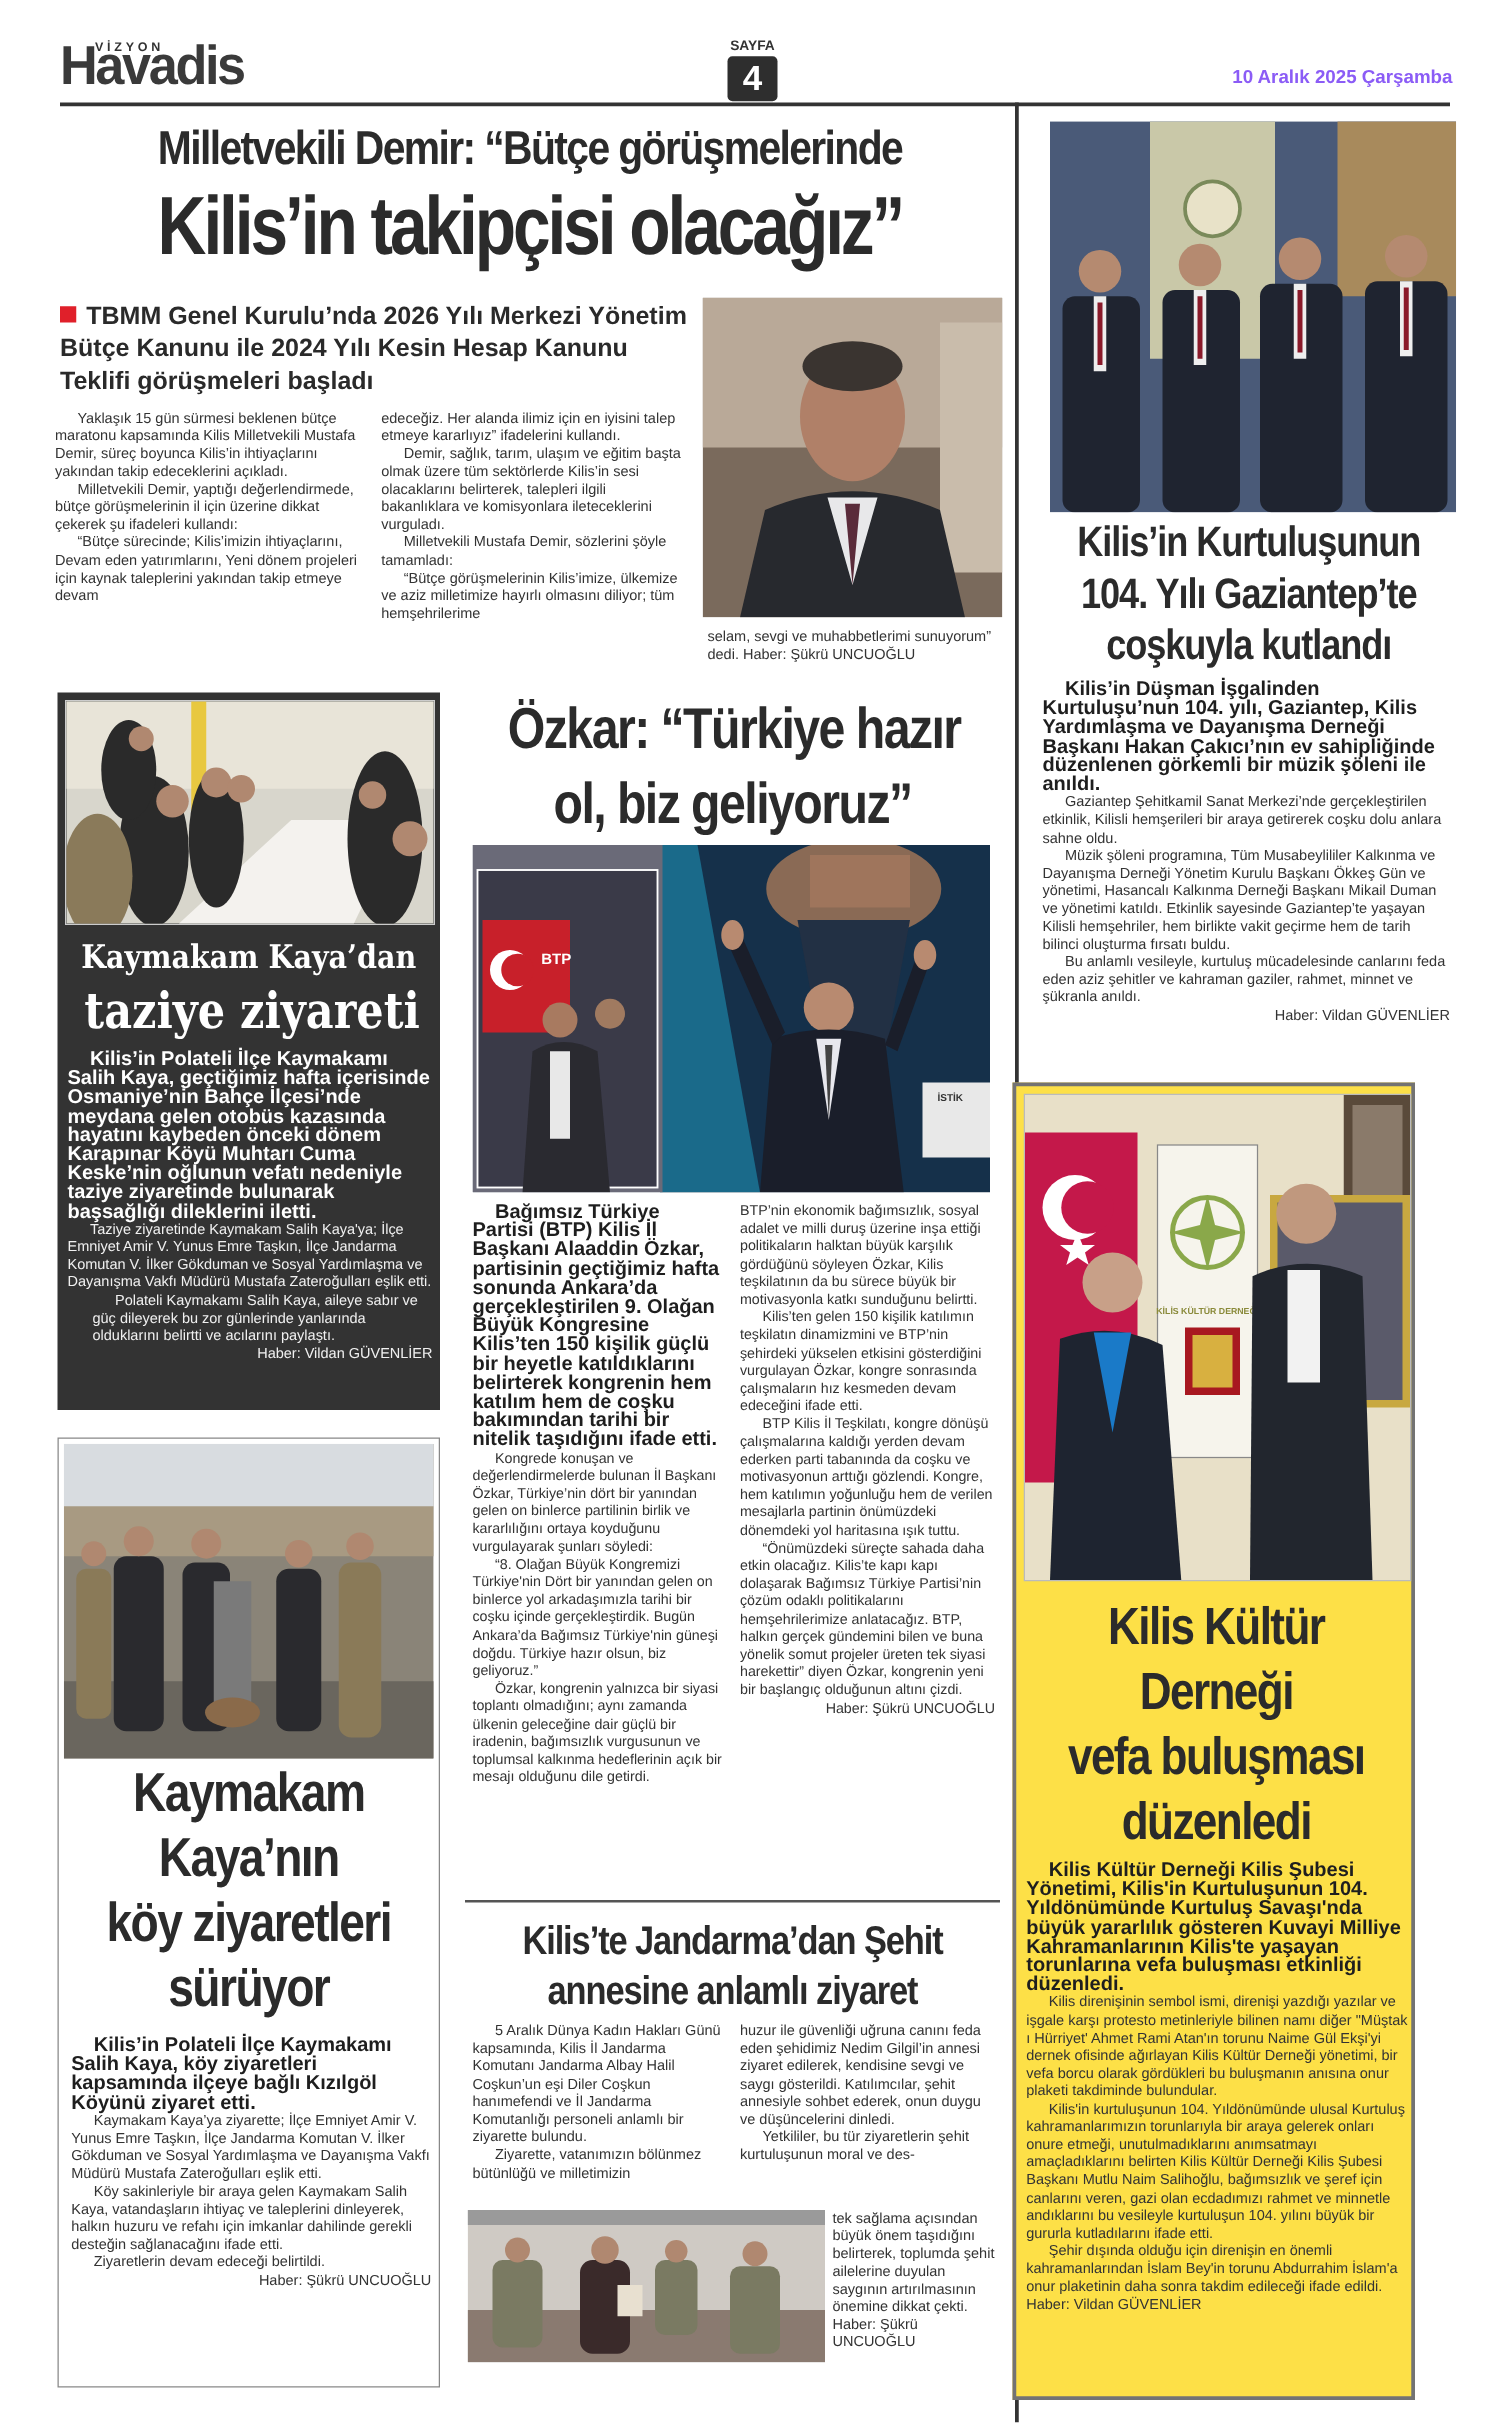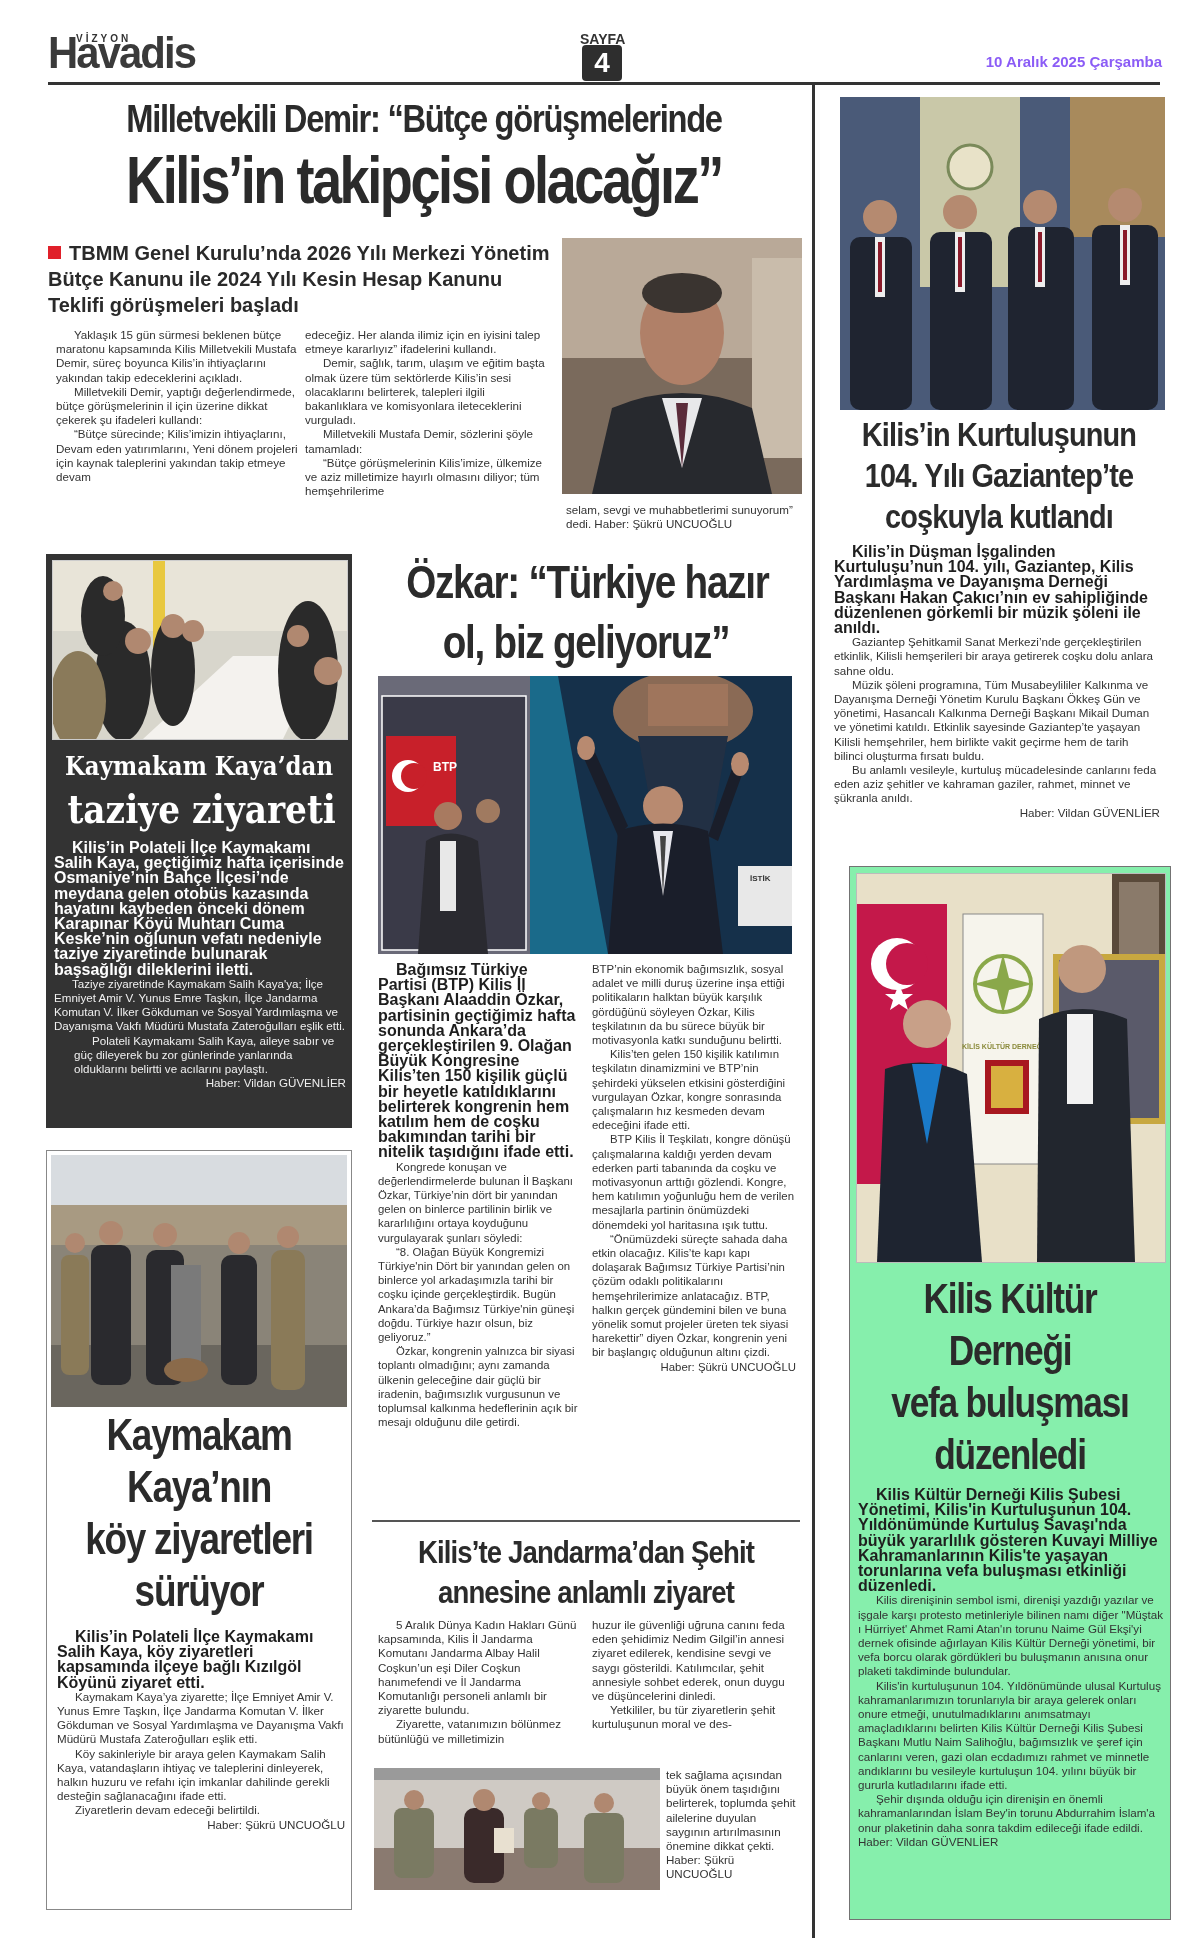--- a/index.html
+++ b/index.html
@@ -13,39 +13,39 @@
   .photo svg{display:block;width:100%;height:100%;}
   .rule{position:absolute;background:#333;}
   .hl{display:block;text-align:center;white-space:nowrap;font-weight:bold;color:#2b2b2b;}
 </style>
 </head>
 <body>
 
 <div class="abs" style="left:0;top:0;width:1200px;height:84px;">
   <div class="abs" style="left:76px;top:33px;font-size:10px;letter-spacing:3px;font-weight:bold;color:#333;">VİZYON</div>
   <div class="abs" style="left:48px;top:28px;font-size:44px;font-weight:bold;color:#3a3a3a;letter-spacing:-2px;transform:scaleX(0.95);transform-origin:left top;font-family:'Liberation Sans',sans-serif;">Havadis</div>
-  <div class="abs" style="left:580px;top:31px;width:44px;text-align:center;font-size:14px;font-weight:bold;color:#333;">SAYFA</div>
+  <div class="abs" style="left:580px;top:31px;width:44px;text-align:center;font-size:11px;font-weight:bold;color:#333;">SAYFA</div>
   <div class="abs" style="left:582px;top:45px;width:40px;height:36px;background:#2e2e2e;border-radius:4px;color:#fff;text-align:center;font-size:28px;line-height:36px;font-weight:bold;">
     <span>4</span>
   </div>
   <div class="abs" style="right:38px;top:53px;font-size:15px;font-weight:bold;color:#8b5cf6;">10 Aralık 2025 Çarşamba</div>
 </div>
 <div class="rule" style="left:48px;top:82px;width:1112px;height:3px;"></div>
 <div class="rule" style="left:812px;top:82px;width:3px;height:1856px;"></div>
 
 <div class="abs" style="left:48px;top:96px;width:752px;">
   <span class="hl" style="font-size:38px;line-height:46px;letter-spacing:-1.5px;transform:scaleX(0.86);">Milletvekili Demir: “Bütçe görüşmelerinde</span>
   <span class="hl" style="font-size:66px;line-height:76px;letter-spacing:-3px;transform:scaleX(0.82);">Kilis’in takipçisi olacağız”</span>
 </div>
 
 <div class="abs" style="left:48px;top:240px;width:510px;font-size:20px;line-height:26px;font-weight:bold;color:#2a2a2a;">
   <span style="display:inline-block;width:13px;height:13px;background:#e0202a;margin-right:8px;vertical-align:1px;"></span><span>TBMM Genel Kurulu’nda 2026 Yılı Merkezi Yönetim Bütçe Kanunu ile 2024 Yılı Kesin Hesap Kanunu Teklifi görüşmeleri başladı</span>
 </div>
 
-<div class="abs body-text" style="left:56px;top:328px;width:245px;">
+<div class="abs body-text" style="left:44px;top:328px;width:245px;">
   <p>Yaklaşık 15 gün sürmesi beklenen bütçe maratonu kapsamında Kilis Milletvekili Mustafa Demir, süreç boyunca Kilis’in ihtiyaçlarını yakından takip edeceklerini açıkladı.</p>
   <p>Milletvekili Demir, yaptığı değerlendirmede, bütçe görüşmelerinin il için üzerine dikkat çekerek şu ifadeleri kullandı:</p>
   <p>“Bütçe sürecinde; Kilis’imizin ihtiyaçlarını, Devam eden yatırımlarını, Yeni dönem projeleri için kaynak taleplerini yakından takip etmeye devam</p>
 </div>
 <div class="abs body-text" style="left:305px;top:328px;width:245px;">
   <p style="text-indent:0;">edeceğiz. Her alanda ilimiz için en iyisini talep etmeye kararlıyız” ifadelerini kullandı.</p>
   <p>Demir, sağlık, tarım, ulaşım ve eğitim başta olmak üzere tüm sektörlerde Kilis’in sesi olacaklarını belirterek, talepleri ilgili bakanlıklara ve komisyonlara ileteceklerini vurguladı.</p>
   <p>Milletvekili Mustafa Demir, sözlerini şöyle tamamladı:</p>
   <p>“Bütçe görüşmelerinin Kilis’imize, ülkemize ve aziz milletimize hayırlı olmasını diliyor; tüm hemşehrilerime</p>
 </div>
@@ -264,21 +264,21 @@
         <circle cx="40" cy="32" r="10"></circle>
         <circle cx="110" cy="32" r="11"></circle>
         <circle cx="167" cy="33" r="9"></circle>
         <circle cx="230" cy="35" r="10"></circle>
       </g>
     <rect x="120" y="60" width="20" height="25" fill="#e8e0d0"></rect>
   </svg>
 </div>
 <div class="abs body-text" style="left:666px;top:1768px;width:130px;">tek sağlama açısından büyük önem taşıdığını belirterek, toplumda şehit ailelerine duyulan saygının artırılmasının önemine dikkat çekti. Haber: Şükrü UNCUOĞLU</div>
 
-<div class="abs" style="left:849px;top:866px;width:322px;height:1054px;background:#86efac;border:1px solid #737373;box-sizing:border-box;">
+<div class="abs" style="left:810px;top:866px;width:322px;height:1054px;background:#fde047;border:3px solid #737373;box-sizing:border-box;">
   <div class="photo" style="left:6px;top:6px;width:308px;height:388px;border:1px solid #bbb;">
     <svg viewBox="0 0 308 388" preserveAspectRatio="none">
       <rect width="308" height="388" fill="#e8e0c8"></rect>
       <rect x="0" y="30" width="90" height="280" fill="#c4184a"></rect>
       <circle cx="40" cy="90" r="26" fill="#fff"></circle>
         <circle cx="50" cy="90" r="21" fill="#c4184a"></circle>
       <polygon points="42,110 46,120 56,120 48,126 51,136 42,130 33,136 36,126 28,120 38,120" fill="#fff"></polygon>
       <rect x="106" y="40" width="80" height="250" fill="#f6f4ec" stroke="#888" stroke-width="1"></rect>
       <circle cx="146" cy="110" r="28" fill="none" stroke="#8aa84a" stroke-width="4"></circle>
       <polygon points="146,80 152,104 176,110 152,116 146,140 140,116 116,110 140,104" fill="#8aa84a"></polygon>

